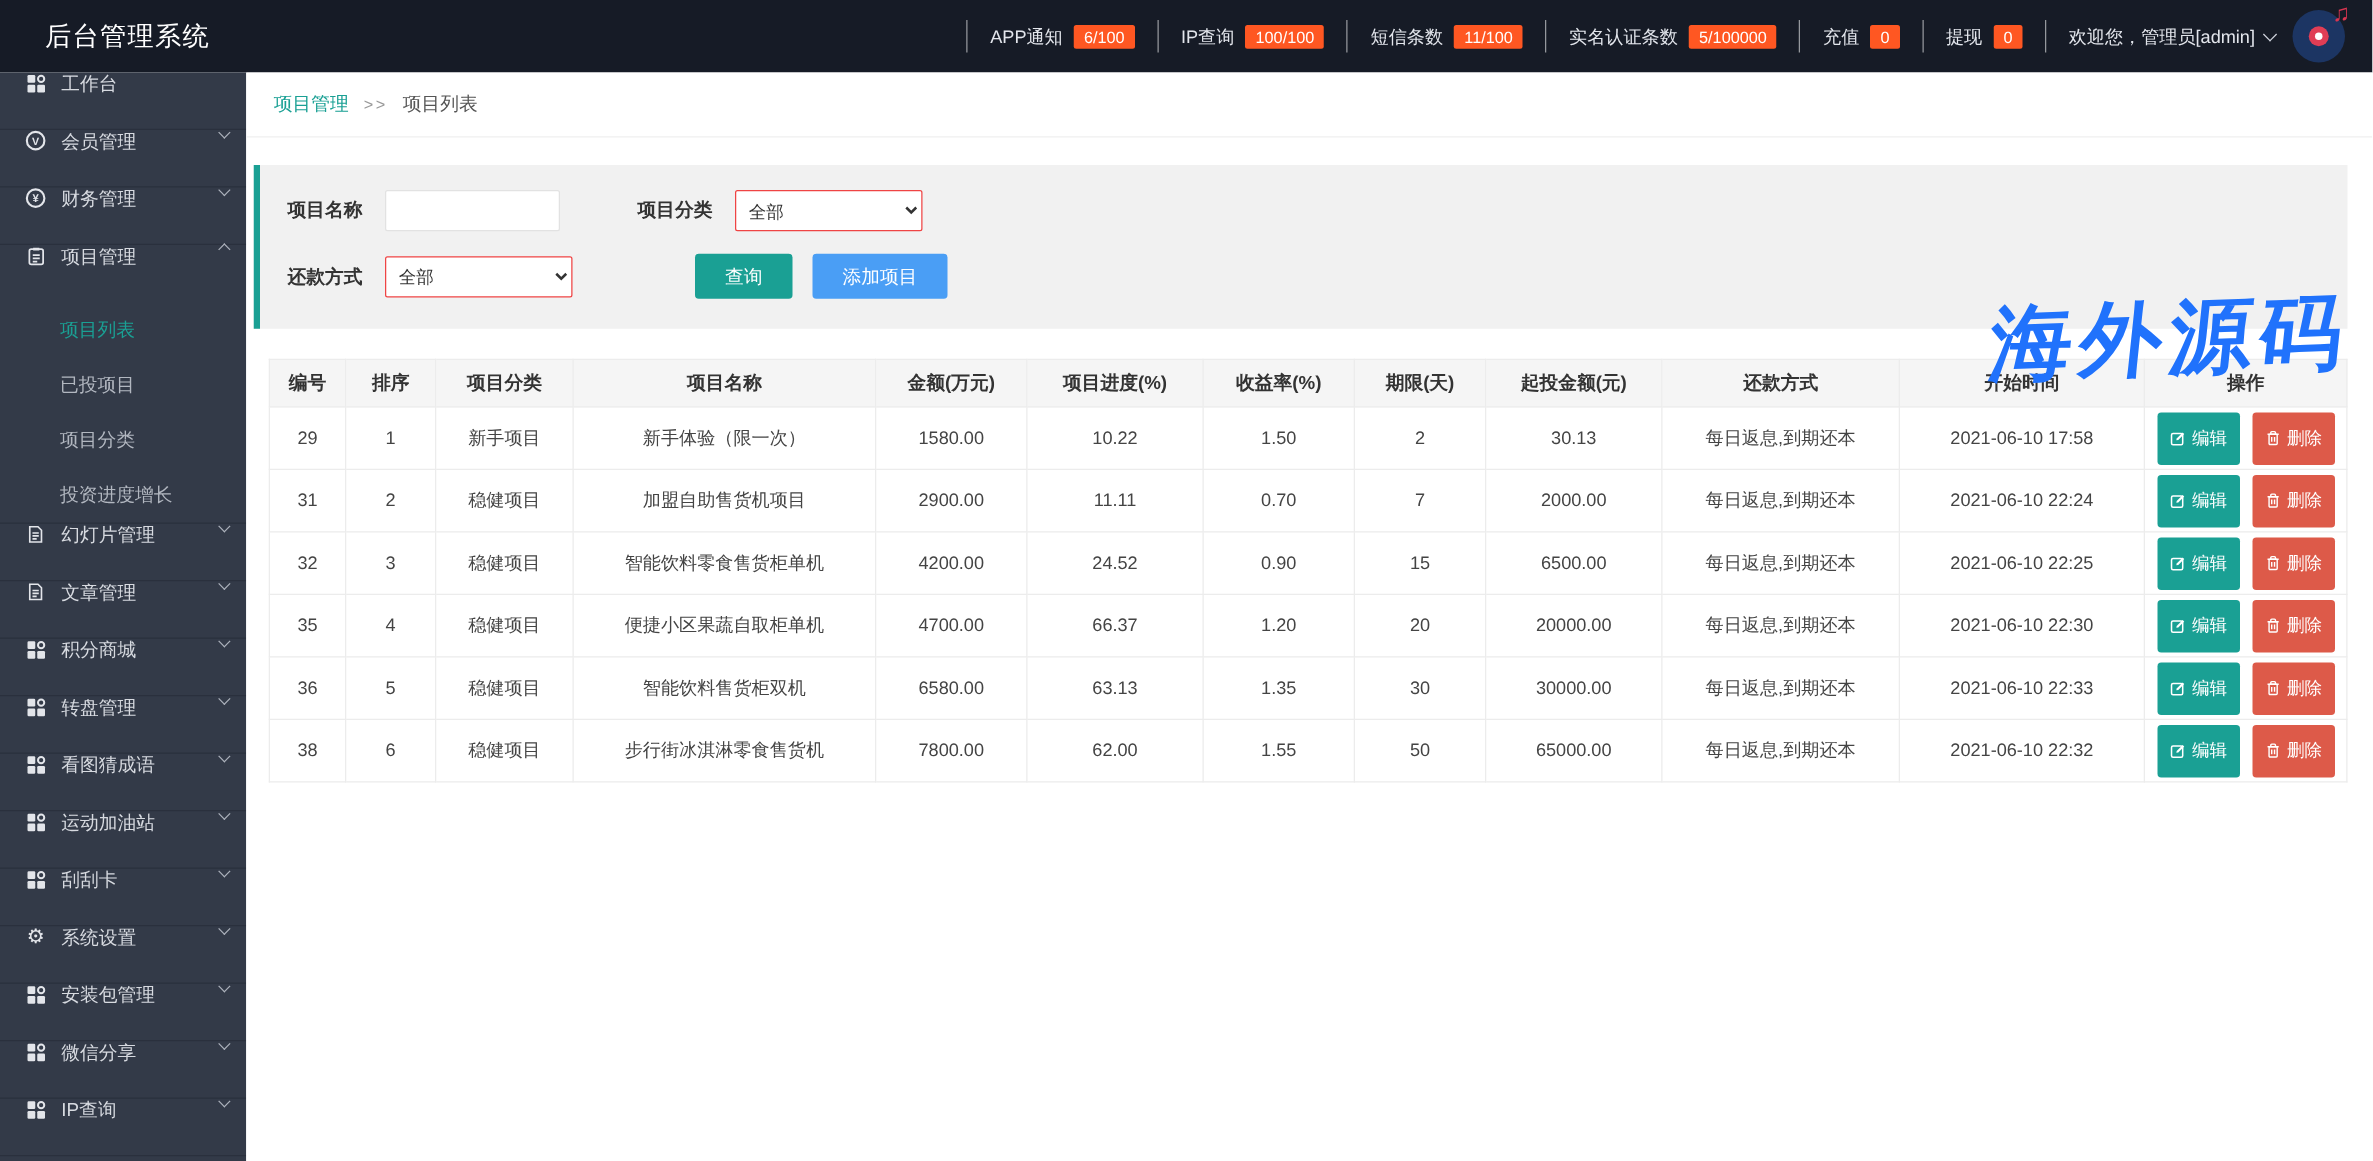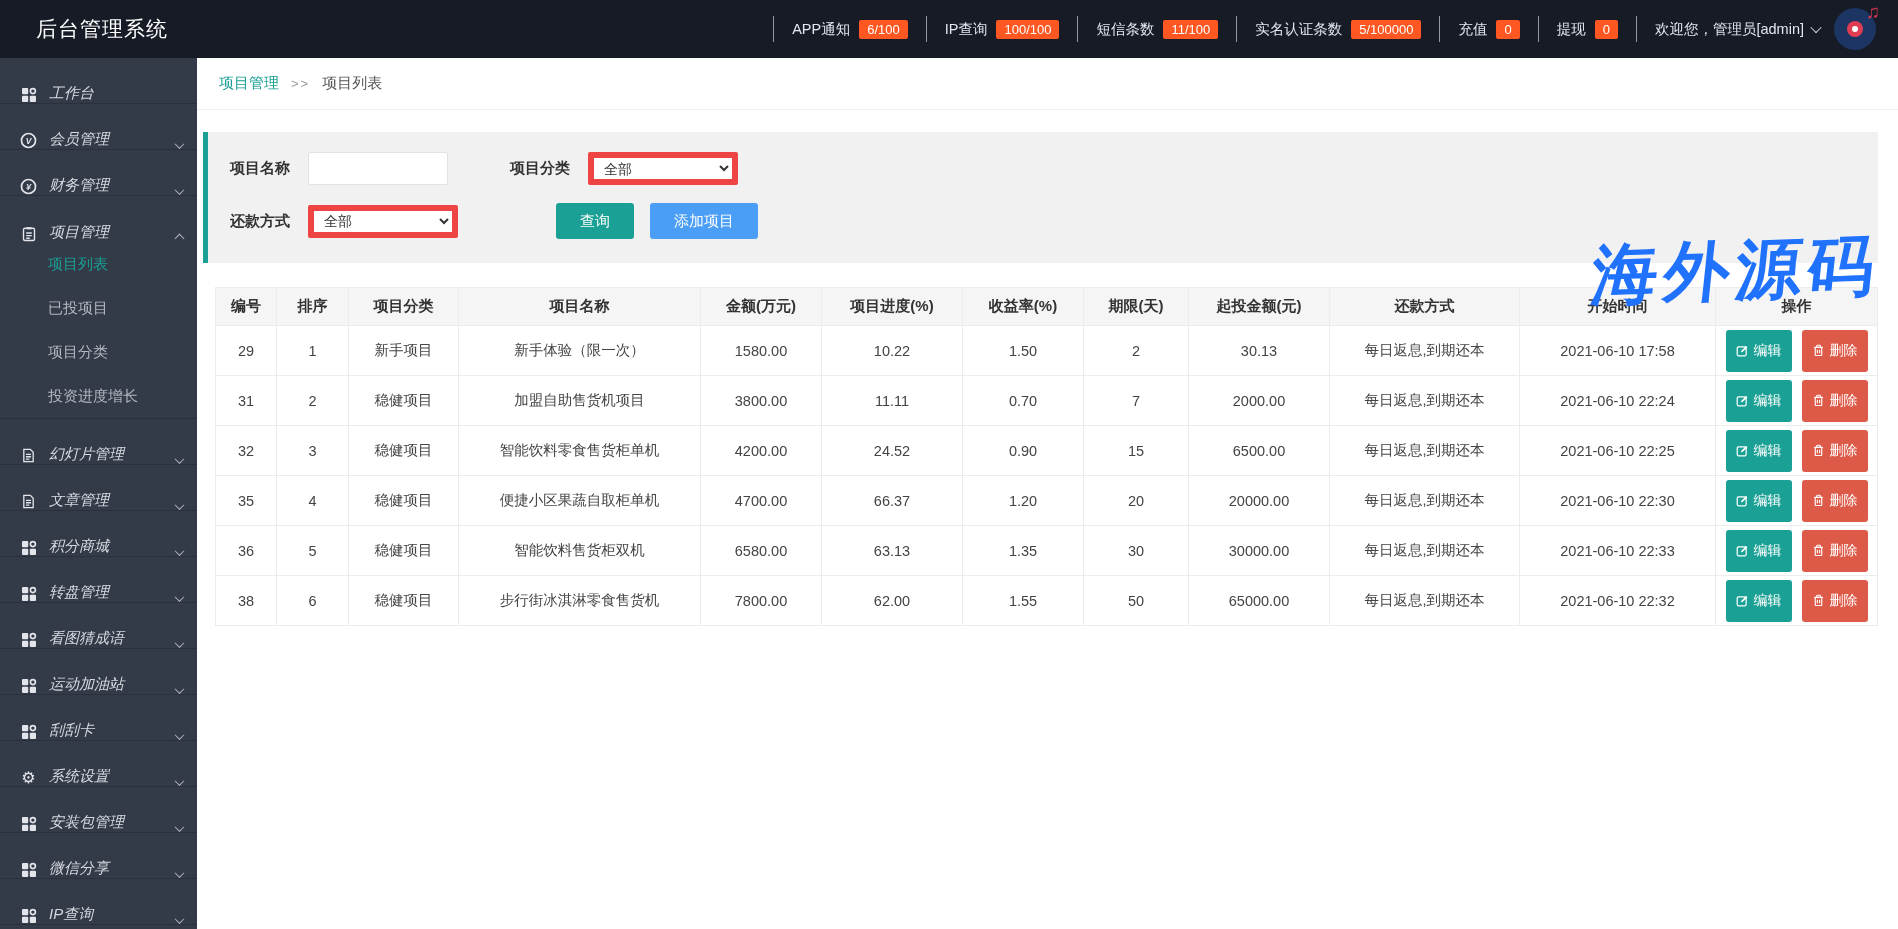--- a/index.html
+++ b/index.html
@@ -28,22 +28,22 @@
     border-radius:50%; background:#fff; }
   .avatar .note { position:absolute; right:-4px; top:-7px; color:#d93550; font-size:19px;
     font-weight:bold; }
 
   
   .shell { display:flex; height:871px; }
   .sidebar { width:197px; background:#333a48; flex:none; overflow:hidden; }
   .content { flex:1; position:relative; background:#fff; overflow:hidden; }
 
   
-  .side-item { height:46px; display:flex; align-items:flex-end; padding:0 14px 0 20px;
-    color:#d7dae0; font-size:15px; border-bottom:1px solid #2a303d; cursor:pointer;font-style:italic; }
+  .side-item { height:46px; display:flex; align-items:flex-start; padding:0 14px 0 20px;
+    color:#d7dae0; font-size:15px; border-bottom:1px solid #2a303d; cursor:pointer; }
   .side-item .ico { width:17px; height:17px; margin-right:12px; flex:none; display:flex;
     align-items:center; justify-content:center; color:#e3e5ea; font-size:16px; line-height:1; }
   .side-item .lbl { flex:1; }
   .side-item .chev { border-color:#aeb3bd; width:7px; height:7px; }
   .submenu-item { height:44px; display:flex; align-items:center; padding-left:48px;
     color:#b2b7c0; font-size:15px; cursor:pointer; }
   .submenu-item.active { color:#1aa094; }
   .submenu-wrap { border-bottom:1px solid #2a303d; }
 
   
@@ -53,21 +53,21 @@
   .crumb-sep { color:#9a9a9a; margin:0 12px; font-size:13px; letter-spacing:2px; }
   .crumb-cur { color:#555; }
 
   
   .filter { margin:22px 20px 0 6px; background:#f1f1f1; border-left:5px solid #1aa094;
     padding:20px 0 6px 22px; }
   .frow { display:flex; align-items:center; margin-bottom:18px; }
   .flabel { width:78px; font-weight:bold; color:#333; font-size:15px; flex:none; }
   .ftext { width:140px; height:33px; background:#fff; border:1px solid #e2e2e2;
     border-radius:2px; padding:0 8px; font-size:14px; outline:none; }
-  .fselect { width:150px; height:33px; background:#fff; border:6px solid #ef4444;
+  .fselect { width:150px; height:33px; background:#fff; border:1px solid #ef4444;
     border-radius:2px; font-size:14px; padding:0 6px; outline:none; color:#333; }
   .gap-cat { margin-left:62px; }
   .btn { border:none; cursor:pointer; color:#fff; font-size:15px; border-radius:3px;
     height:36px; padding:0 24px; font-family:inherit; }
   .btn-search { background:#1aa094; margin-left:98px; }
   .btn-add { background:#4a9ef5; margin-left:16px; }
 
   
   .tablewrap { margin:24px 20px 0 18px; }
   table { width:100%; border-collapse:collapse; table-layout:fixed; }
@@ -405,21 +405,21 @@
                   </svg>
                   <span>删除</span>
                 </button>
             </td>
           </tr>
           <tr>
             <td>31</td>
             <td>2</td>
             <td>稳健项目</td>
             <td>加盟自助售货机项目</td>
-            <td>3800.00</td>
+            <td>2900.00</td>
             <td>11.11</td>
             <td>0.70</td>
             <td>7</td>
             <td>2000.00</td>
             <td>每日返息,到期还本</td>
             <td>2021-06-10 22:24</td>
             <td>
               <button class="rowbtn btn-edit">
                   <svg width="13" height="13" viewBox="0 0 16 16" fill="none" stroke="#fff" stroke-width="1.5">
                     <rect x="1.5" y="3.5" width="11" height="11" rx="1.5"></rect>

